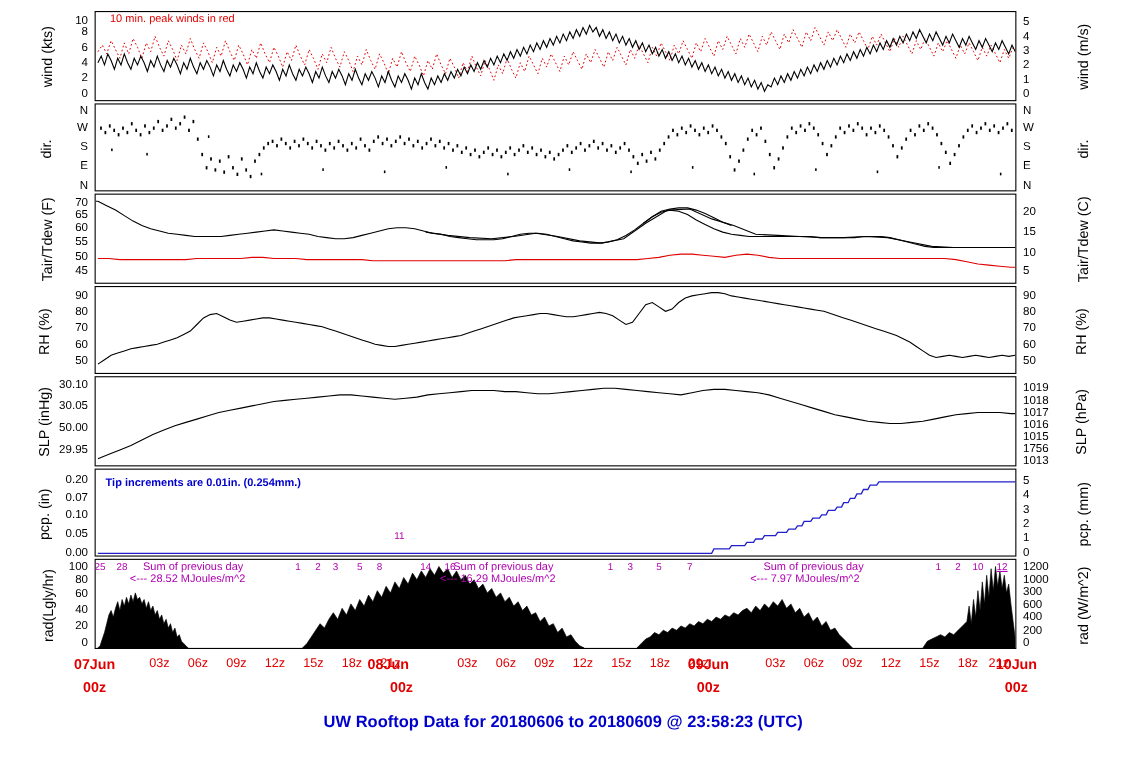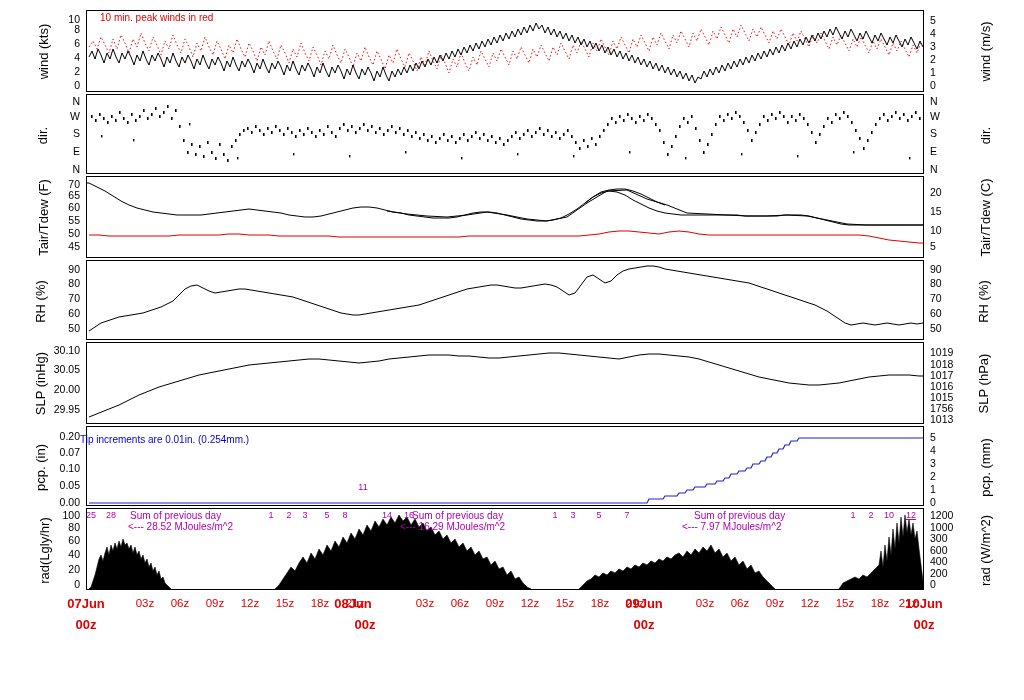--- a/index.html
+++ b/index.html
@@ -390,38 +390,38 @@
 
   <div class="panel" style="left:86px;top:342px;width:838px;height:82px;">
     <svg class="plotsvg" width="836" height="80" viewBox="0 0 836 80" preserveAspectRatio="none">
       <polyline fill="none" stroke="#000000" stroke-width="1" points="2,74 12,70 22,66 32,62 42,57 52,52 62,48 72,44 82,41 92,38 102,35 112,32 122,30 132,28 142,26 152,24 162,22 172,21 182,20 192,19 202,18 212,17 222,16 232,16 242,17 252,18 262,19 272,20 282,19 292,18 302,16 312,15 322,14 332,13 342,12 352,12 362,12 372,13 382,13 392,14 402,15 412,15 422,14 432,13 442,12 452,11 462,10 472,10 482,11 492,12 502,13 512,14 522,15 532,16 542,14 552,12 562,11 572,11 582,12 592,13 602,14 612,16 622,19 632,22 642,25 652,28 662,31 672,34 682,36 692,38 702,40 712,41 722,42 732,42 742,41 752,40 762,38 772,36 782,34 792,33 802,32 812,32 822,32 832,33 836,33"></polyline>
     </svg>
   </div>
   <div class="ylabel left" style="left:-10px;top:376px;width:100px;">SLP (inHg)</div>
   <div class="ylabel right" style="left:933px;top:376px;width:100px;">SLP (hPa)</div>
 
   <div class="ticklab r" style="left:34px;top:403px;width:46px;">29.95</div>
-  <div class="ticklab r" style="left:34px;top:383px;width:46px;">20.00</div>
+  <div class="ticklab r" style="left:34px;top:383px;width:46px;">50.00</div>
   <div class="ticklab r" style="left:34px;top:363px;width:46px;">30.05</div>
   <div class="ticklab r" style="left:34px;top:344px;width:46px;">30.10</div>
 
   <div class="ticklab l" style="left:930px;top:413px;width:36px;">1013</div>
   <div class="ticklab l" style="left:930px;top:402px;width:36px;">1756</div>
   <div class="ticklab l" style="left:930px;top:391px;width:36px;">1015</div>
   <div class="ticklab l" style="left:930px;top:380px;width:36px;">1016</div>
   <div class="ticklab l" style="left:930px;top:369px;width:36px;">1017</div>
   <div class="ticklab l" style="left:930px;top:358px;width:36px;">1018</div>
   <div class="ticklab l" style="left:930px;top:346px;width:36px;">1019</div>
 
   <div class="panel" style="left:86px;top:426px;width:838px;height:80px;">
     <svg class="plotsvg" width="836" height="78" viewBox="0 0 836 78" preserveAspectRatio="none">
       <polyline fill="none" stroke="#2020cc" stroke-width="1.2" points="2,76 560,76 562,72 576,72 578,69 590,69 592,66 598,66 600,63 606,63 608,60 618,60 620,57 628,57 630,54 636,54 638,51 642,51 644,47 650,47 652,44 658,44 660,41 664,41 666,37 672,37 674,34 678,34 680,30 684,30 686,26 690,26 692,22 696,22 698,18 702,18 704,14 710,14 712,11 836,11"></polyline>
     </svg>
   </div>
-  <div class="note blue" style="left:80px;top:434px;">Tip increments are 0.01in. (0.254mm.)</div>
+  <div class="note blue" style="left:96px;top:434px;font-weight:bold;">Tip increments are 0.01in. (0.254mm.)</div>
   <div class="ylabel left" style="left:5px;top:460px;width:70px;">pcp. (in)</div>
   <div class="ylabel right" style="left:945px;top:460px;width:80px;">pcp. (mm)</div>
 
   <div class="ticklab r" style="left:40px;top:496px;width:40px;">0.00</div>
   <div class="ticklab r" style="left:40px;top:479px;width:40px;">0.05</div>
   <div class="ticklab r" style="left:40px;top:462px;width:40px;">0.10</div>
   <div class="ticklab r" style="left:40px;top:446px;width:40px;">0.07</div>
   <div class="ticklab r" style="left:40px;top:430px;width:40px;">0.20</div>
 
   <div class="ticklab l" style="left:930px;top:496px;width:30px;">0</div>
@@ -451,21 +451,21 @@
 
   <div class="ticklab l" style="left:930px;top:578px;width:40px;">0</div>
   <div class="ticklab l" style="left:930px;top:567px;width:40px;">200</div>
   <div class="ticklab l" style="left:930px;top:555px;width:40px;">400</div>
   <div class="ticklab l" style="left:930px;top:544px;width:40px;">600</div>
   <div class="ticklab l" style="left:930px;top:532px;width:40px;">300</div>
   <div class="ticklab l" style="left:930px;top:521px;width:40px;">1000</div>
   <div class="ticklab l" style="left:930px;top:509px;width:40px;">1200</div>
 
   <div class="note magenta" style="left:130px;top:510px;">Sum of previous day</div>
-  <div class="note magenta" style="left:118px;top:521px;margin-left:10px;">&lt;--- 28.52 MJoules/m^2</div>
+  <div class="note magenta" style="left:118px;top:521px;">&lt;--- 28.52 MJoules/m^2</div>
   <div class="note magenta" style="left:412px;top:510px;">Sum of previous day</div>
   <div class="note magenta" style="left:400px;top:521px;">&lt;--- 16.29 MJoules/m^2</div>
   <div class="note magenta" style="left:694px;top:510px;">Sum of previous day</div>
   <div class="note magenta" style="left:682px;top:521px;">&lt;--- 7.97 MJoules/m^2</div>
 
   <div class="magtick" style="left:84px;top:510px;width:14px;">25</div>
   <div class="magtick" style="left:104px;top:510px;width:14px;">28</div>
   <div class="magtick" style="left:266px;top:510px;width:10px;">1</div>
   <div class="magtick" style="left:284px;top:510px;width:10px;">2</div>
   <div class="magtick" style="left:300px;top:510px;width:10px;">3</div>
@@ -512,14 +512,15 @@
   <div class="xtick" style="left:615px;top:597px;width:40px;">21z</div>
 
   <div class="xtick" style="left:685px;top:597px;width:40px;">03z</div>
   <div class="xtick" style="left:720px;top:597px;width:40px;">06z</div>
   <div class="xtick" style="left:755px;top:597px;width:40px;">09z</div>
   <div class="xtick" style="left:790px;top:597px;width:40px;">12z</div>
   <div class="xtick" style="left:825px;top:597px;width:40px;">15z</div>
   <div class="xtick" style="left:860px;top:597px;width:40px;">18z</div>
   <div class="xtick" style="left:888px;top:597px;width:40px;">21z</div>
 
+  <div class="caption" style="left:0;top:648px;">UW Rooftop Data for 20180606  to  20180609 @ 23:58:23  (UTC)</div>
 
 </div>
 
 </body></html>

